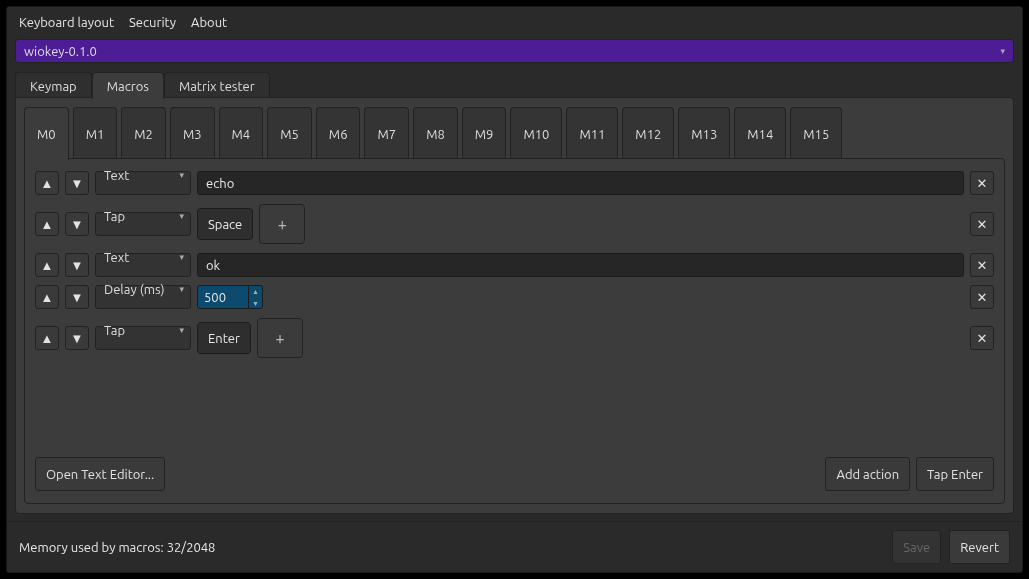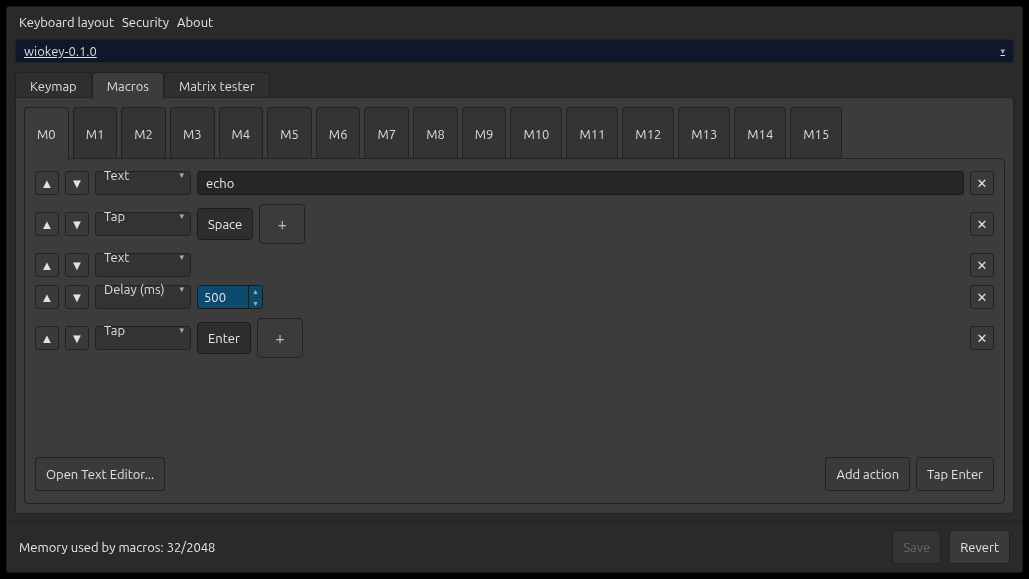--- a/index.html
+++ b/index.html
@@ -1,21 +1,21 @@
 <!DOCTYPE html>
 <html><head>
 <meta charset="utf-8">
 <style>
 * { box-sizing: border-box; margin: 0; padding: 0; font-family: "Segoe UI", Ubuntu, Cantarell, sans-serif; font-size: 13px; }
 body { background: #000; width: 1029px; height: 579px; overflow: hidden; }
 .window { background: #2a2a2a; margin: 6px; border: 1px solid #1a1a1a; border-radius: 3px; height: 567px; display: flex; flex-direction: column; color: #e8e8e8; }
-.menubar { display: flex; gap: 8px; padding: 8px 12px; }
+.menubar { display: flex; gap: 15px; padding: 8px 12px; }
 .menu-item { color: #e6e6e6; cursor: pointer; }
 .device-row { margin: 2px 8px 6px 8px; }
-.device-select { width: 100%; background: #0f172a; border: 1px solid #222; border-radius: 3px; color: #ddd; padding: 4px 8px; display: flex; justify-content: space-between; align-items: center; height: 24px; text-decoration: underline; }
+.device-select { width: 100%; background: #4c1d95; border: 1px solid #222; border-radius: 3px; color: #ddd; padding: 4px 8px; display: flex; justify-content: space-between; align-items: center; height: 24px; }
 .caret { font-size: 9px; color: #aaa; }
 .tabs { display: flex; gap: 0; padding: 0 8px; margin-top: 2px; }
 .tab { padding: 6px 14px; background: #2f2f2f; border: 1px solid #222; border-bottom: none; border-radius: 4px 4px 0 0; color: #ddd; cursor: pointer; position: relative; top: 1px; }
 .tab.active { background: #3c3c3c; border-color: #222; z-index: 2; }
 .tab-body { flex: 1; margin: 0 8px 6px 8px; background: #3c3c3c; border: 1px solid #222; border-radius: 0 4px 4px 4px; display: flex; flex-direction: column; padding: 8px; position: relative; top: -1px; }
 .mtabs { display: flex; gap: 4px; }
 .mtab { padding: 19px 12px; background: #343434; border: 1px solid #222; border-bottom: none; border-radius: 4px 4px 0 0; color: #ddd; cursor: pointer; position: relative; top: 1px; }
 .mtab.active { background: #3c3c3c; z-index: 2; }
 .mbody { flex: 1; border: 1px solid #222; border-radius: 0 4px 4px 4px; padding: 12px 10px; display: flex; flex-direction: column; gap: 8px; position: relative; top: -1px; background: #3c3c3c; }
 .row { display: flex; align-items: center; gap: 6px; }
@@ -123,20 +123,21 @@
         <button class="btn icon-btn">
             <span>▲</span>
           </button>
         <button class="btn icon-btn">
             <span>▼</span>
           </button>
         <div class="select">
           <span>Text</span>
           <span class="caret">▾</span>
         </div>
+        <input class="input" value="ok" style="">
         <button class="btn icon-btn del-btn">
             <span>✕</span>
           </button>
       </div>
 
       <div class="row">
         <button class="btn icon-btn">
             <span>▲</span>
           </button>
         <button class="btn icon-btn">

